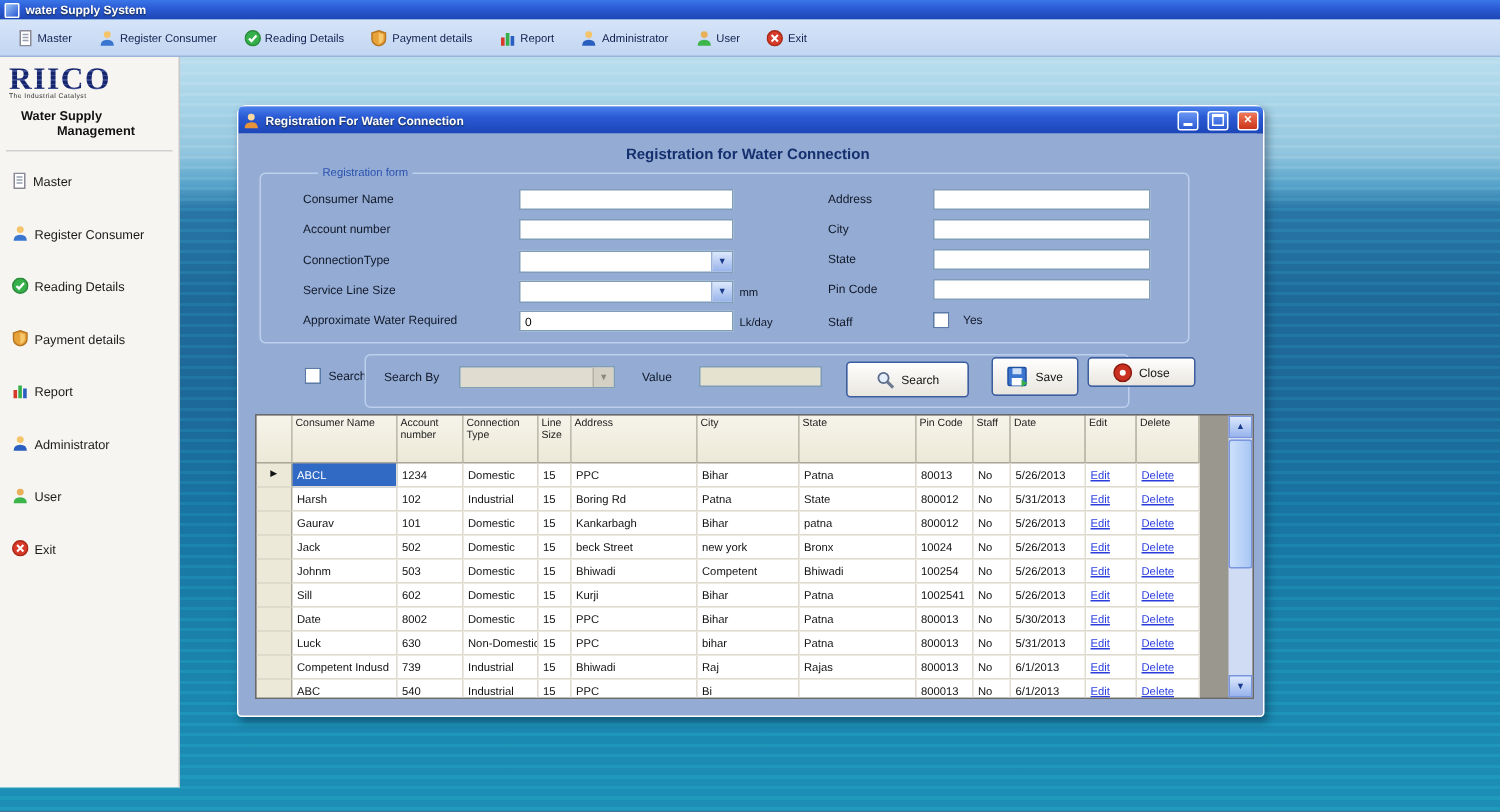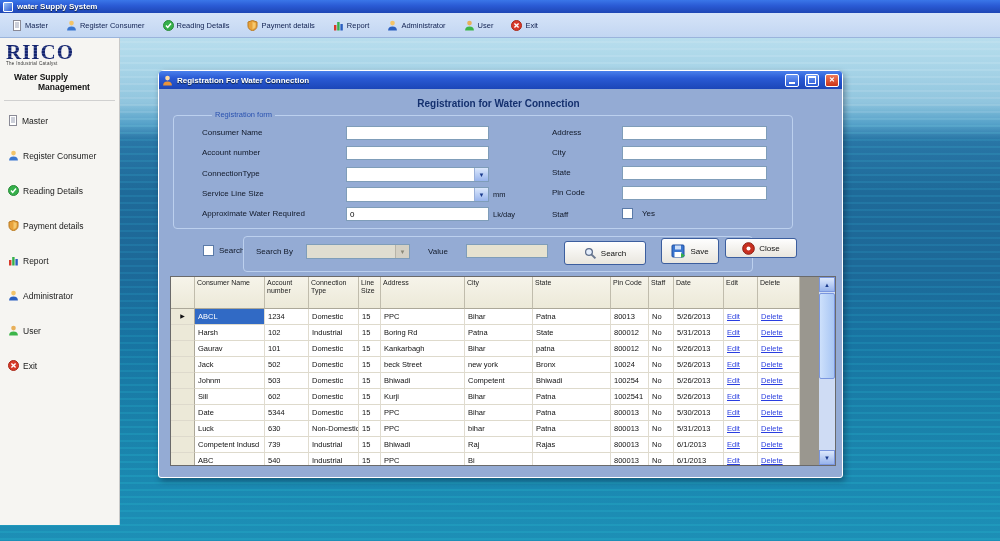--- a/index.html
+++ b/index.html
@@ -491,21 +491,21 @@
               <div class="g-cell" style="width: 78px;">Patna</div>
               <div class="g-cell" style="width: 38px;">1002541</div>
               <div class="g-cell" style="width: 25px;">No</div>
               <div class="g-cell" style="width: 50px;">5/26/2013</div>
               <div class="g-cell link" style="width: 34px;">Edit</div>
               <div class="g-cell link" style="width: 42px;">Delete</div>
             </div>
             <div class="g-row">
               <div class="g-cell rowhdr" style="width: 24px;"></div>
               <div class="g-cell" style="width: 70px;">Date</div>
-              <div class="g-cell" style="width: 44px;">5344</div>
+              <div class="g-cell" style="width: 44px;">8002</div>
               <div class="g-cell" style="width: 50px;">Domestic</div>
               <div class="g-cell" style="width: 22px;">15</div>
               <div class="g-cell" style="width: 84px;">PPC</div>
               <div class="g-cell" style="width: 68px;">Bihar</div>
               <div class="g-cell" style="width: 78px;">Patna</div>
               <div class="g-cell" style="width: 38px;">800013</div>
               <div class="g-cell" style="width: 25px;">No</div>
               <div class="g-cell" style="width: 50px;">5/30/2013</div>
               <div class="g-cell link" style="width: 34px;">Edit</div>
               <div class="g-cell link" style="width: 42px;">Delete</div>

